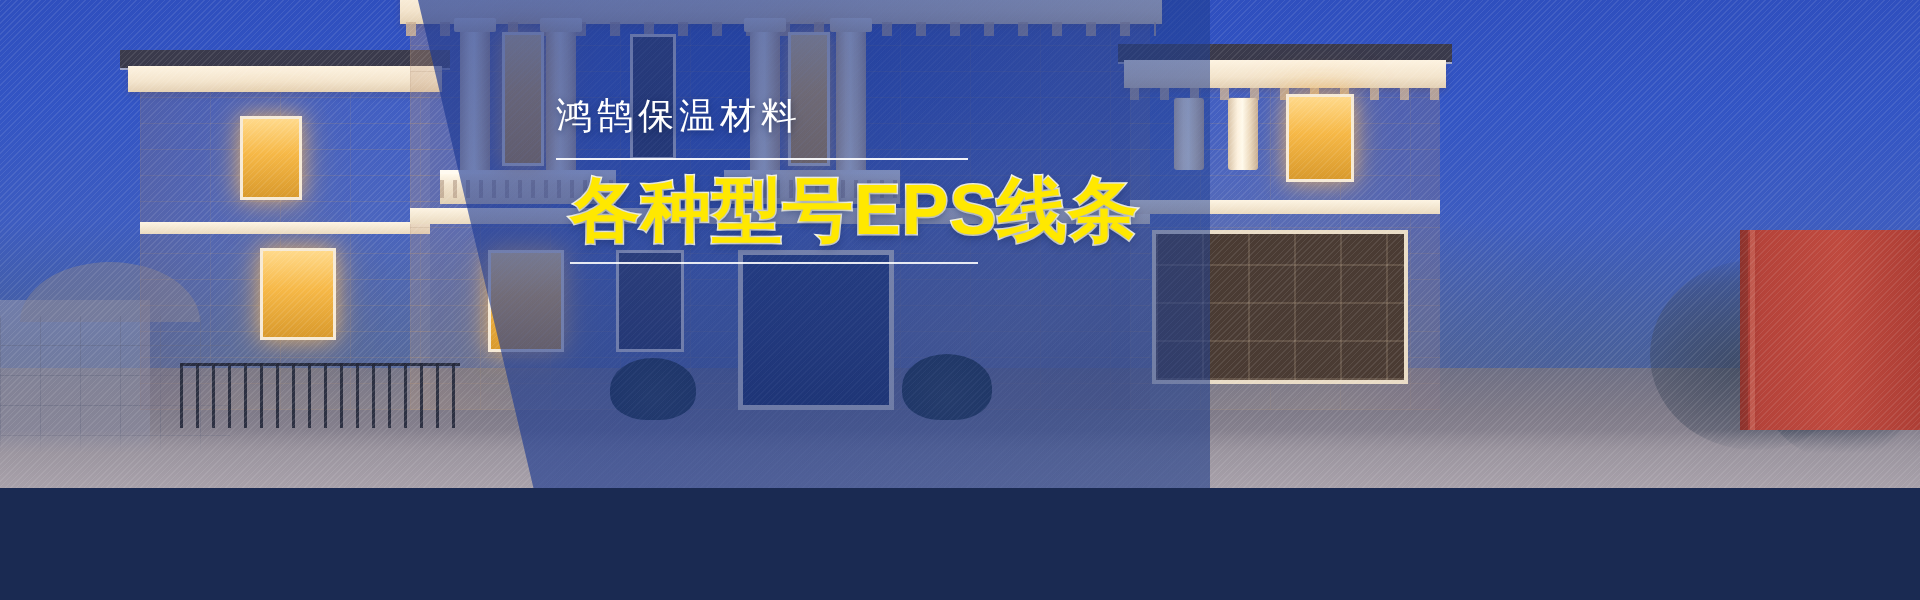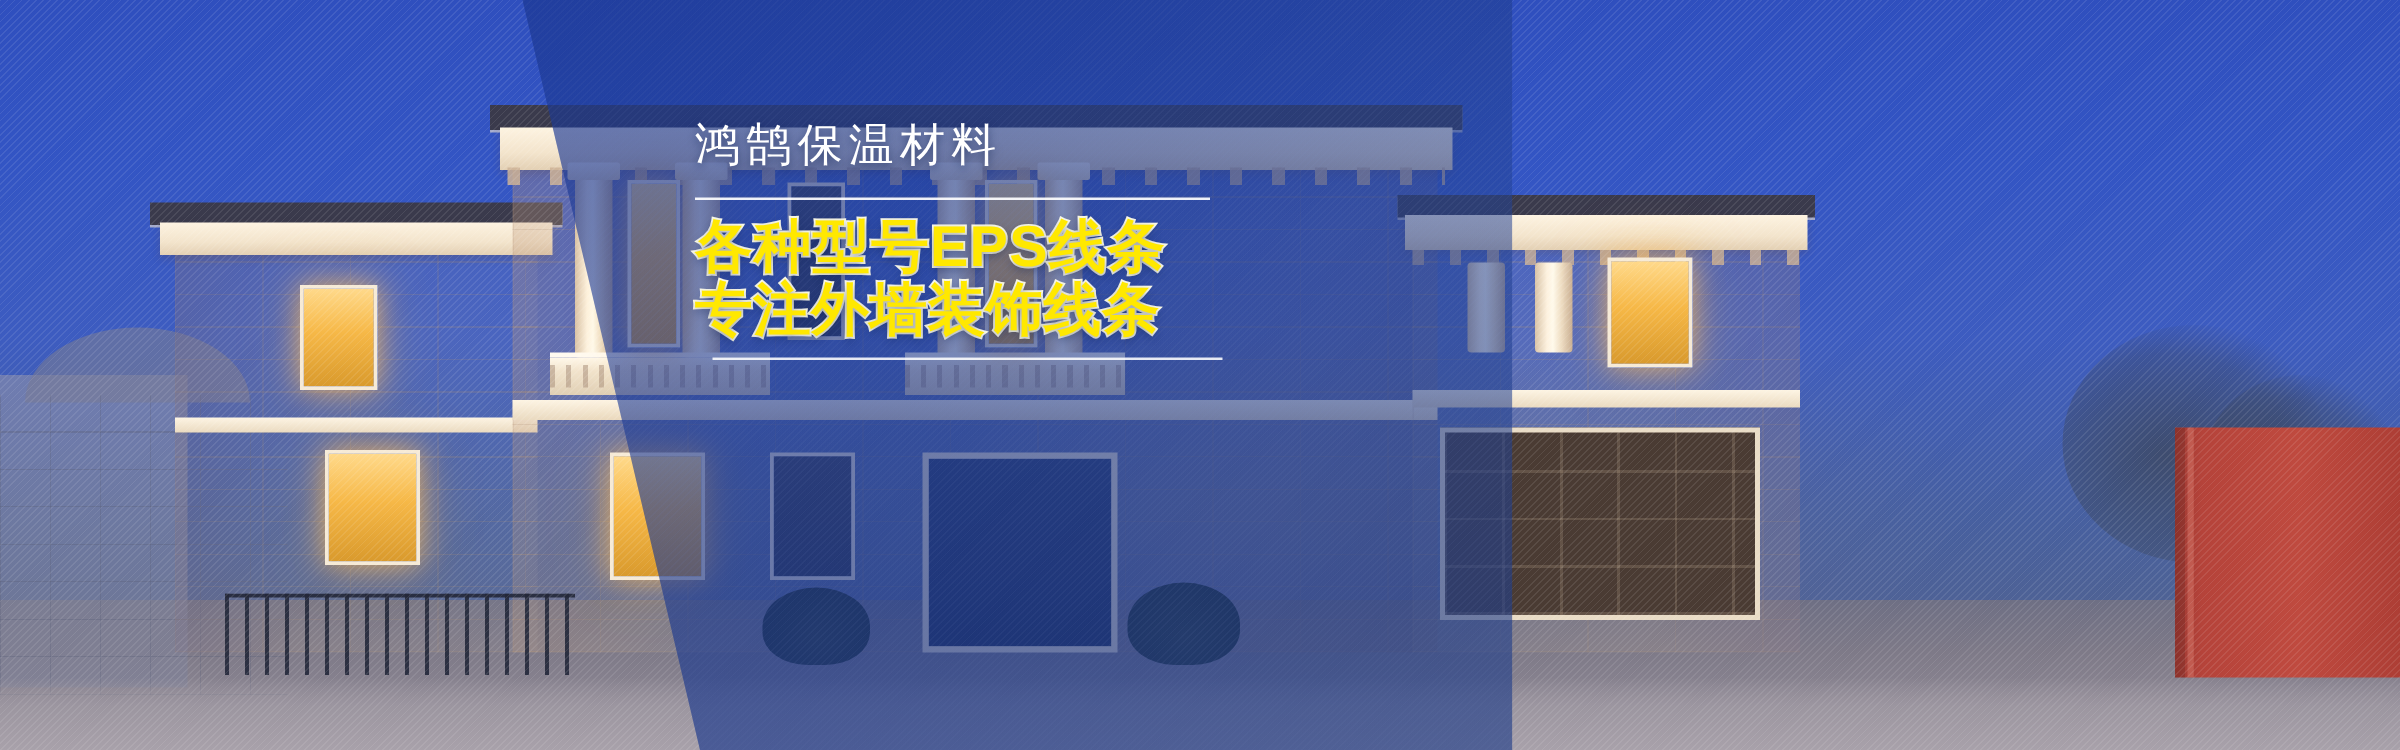--- a/index.html
+++ b/index.html
@@ -3,21 +3,21 @@
 <meta charset="utf-8">
 <style>
   html, body {
     margin: 0;
     padding: 0;
     background: #1a2a52;
   }
   #banner {
     position: relative;
     width: 1920px;
-    height: 600px;
+    height: 488px;
     overflow: hidden;
     font-family: "Liberation Sans", "DejaVu Sans", sans-serif;
   }
 
   
   .sky {
     position: absolute;
     inset: 0;
     background:
       radial-gradient(ellipse 1400px 500px at 52% 95%, #4a5f9e 0%, rgba(74,95,158,0) 60%),
@@ -263,29 +263,30 @@
     margin: 22px 0 12px 0;
     width: 412px;
   }
   .rule.bottom {
     margin: 14px 0 14px 0;
     width: 408px;
     margin-left: 14px;
     background: rgba(255,255,255,0.88);
   }
   .headline {
-    font-size: 46px;
+    font-size: 70px;
     font-weight: bold;
     color: #ffe800;
     line-height: 1.09;
     letter-spacing: 1px;
     white-space: nowrap;
     -webkit-text-stroke: 3px #fdfce9;
     paint-order: stroke fill;
     text-shadow: 0 3px 8px rgba(15,30,80,0.45);
+    margin-left: 14px;
   }
   .headline.l2 { letter-spacing: 0.5px; }
   .tagline {
     font-size: 27px;
     color: #ffffff;
     letter-spacing: 1.5px;
     text-align: center;
     width: 408px;
     margin-left: 14px;
     text-shadow: 0 2px 7px rgba(10,25,70,0.6);
@@ -380,17 +381,16 @@
   <div class="hatch"></div>
 
   <div class="panel"></div>
   <div class="panel-2"></div>
   <div class="panel-edge"></div>
 
   <div class="textblock">
     <div class="brand">鸿鹄保温材料</div>
     <div class="rule"></div>
     <div class="headline">各种型号EPS线条</div>
-    <div class="headline l2">专注外墙装饰线条</div>
     <div class="rule bottom"></div>
   </div>
 
 </div>
 
 </body></html>

